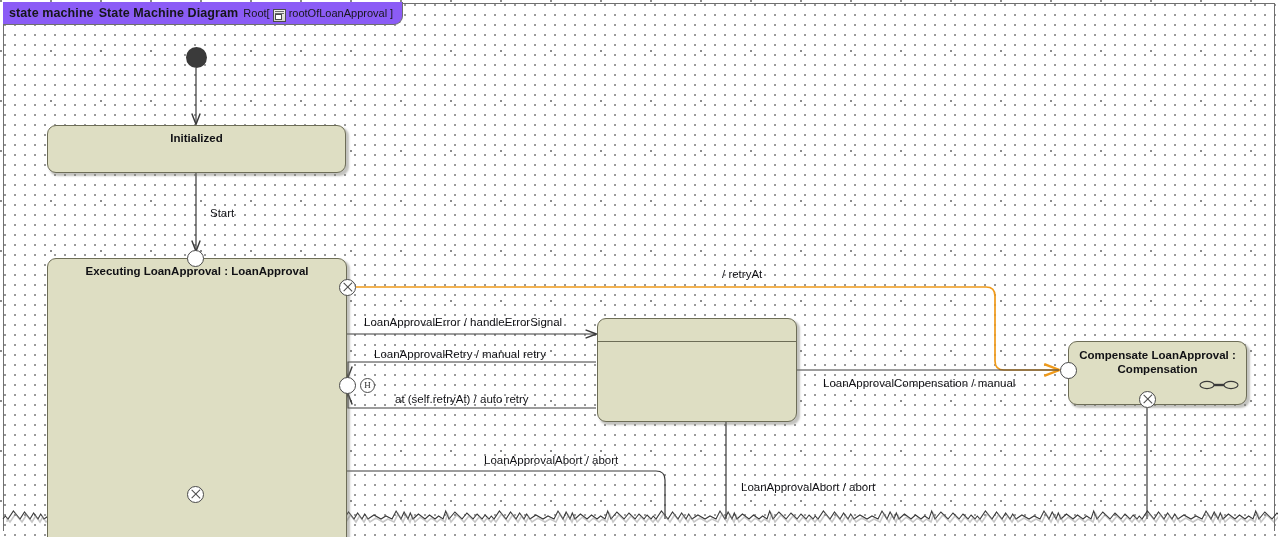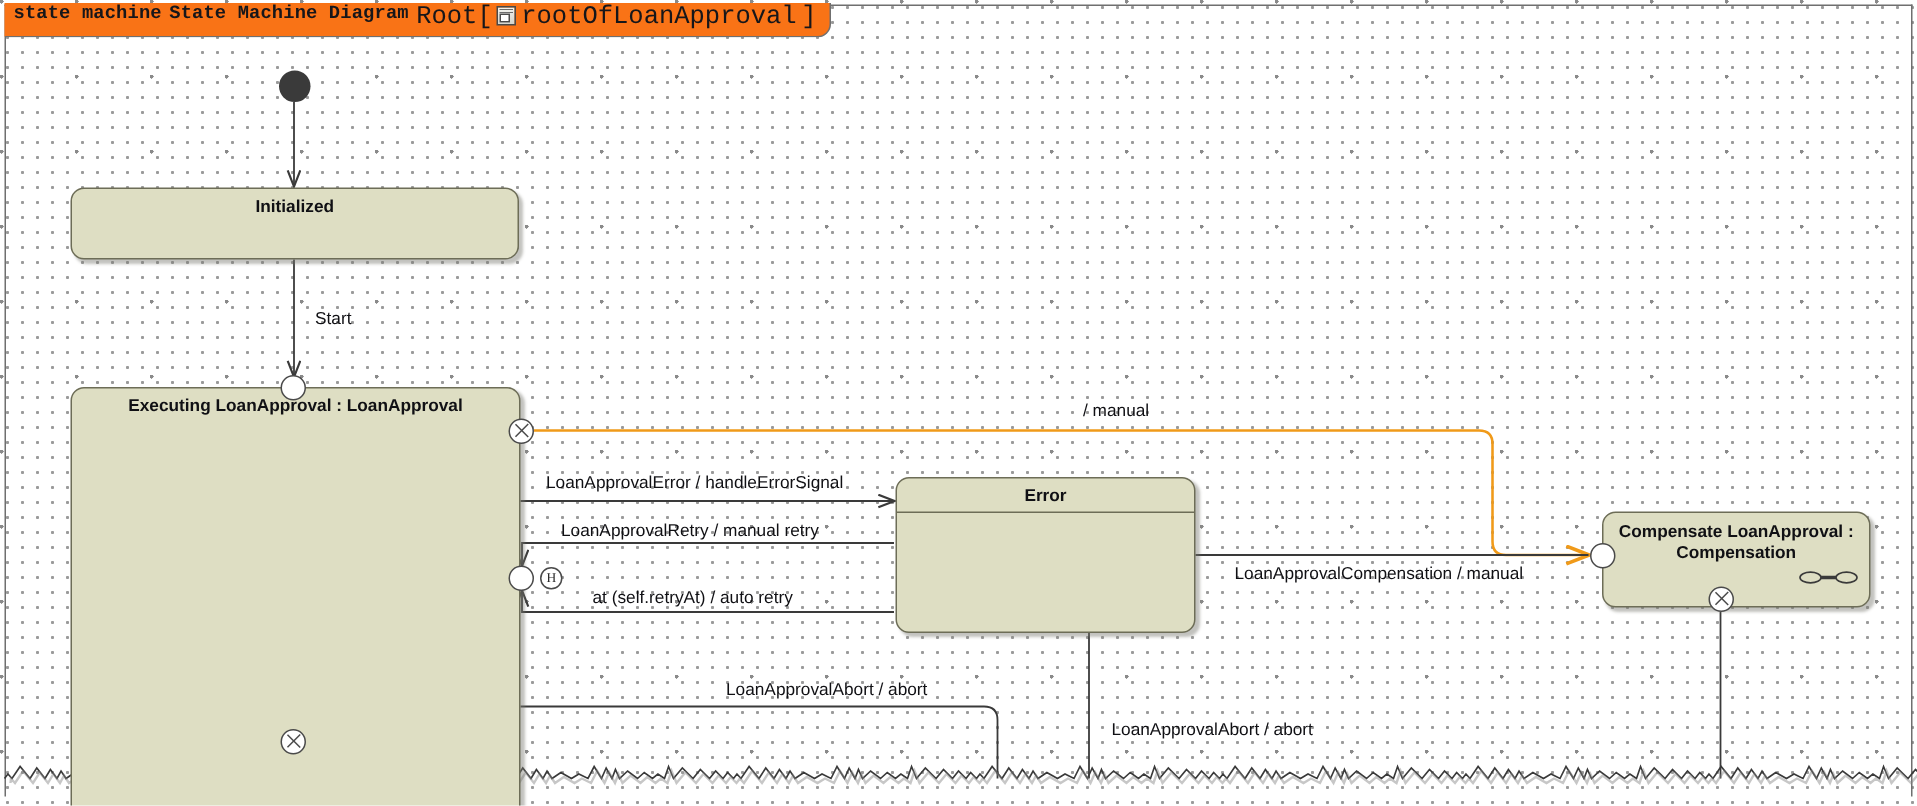--- a/index.html
+++ b/index.html
@@ -31,31 +31,30 @@
     background:transparent;
     z-index:1;
   }
   #frame-tab{
     position:absolute;left:3px;top:2px;
     height:22px;
     border:1px solid #6f6f6f;
     border-top:none;
     border-left:none;
     border-bottom-right-radius:9px;
-    background:#f97316;
-    display:flex;
+    background:#8b5cf6;
+    display:flex;align-items:center;
     padding:0 9px 0 6px;
     white-space:nowrap;
     z-index:6;
     font-size:12px;
     color:#16161a;
-    font-family:Liberation Mono, monospace;
   }
   .tab-bold{font-weight:bold;font-size:12.5px;letter-spacing:0.1px;}
-  .tab-norm{font-weight:normal;font-size:17px;}
+  .tab-norm{font-weight:normal;font-size:11px;}
   #sm-icon{
     display:inline-block;width:13px;height:13px;
     border:1px solid #4a4a4a;
     background:linear-gradient(#f2f2ee,#d5d5cc);
     margin:0 3px;position:relative;top:2px;
     box-sizing:border-box;
   }
   #sm-icon::before{
     content:"";position:absolute;left:1px;top:1px;right:1px;height:4px;
     background:repeating-linear-gradient(to bottom,#6b6b6b 0 1px,transparent 1px 2px);
@@ -187,21 +186,20 @@
 <div class="state" style="left:47px;top:125px;width:299px;height:48px;">
   <div class="state-title">Initialized</div>
 </div>
 
 <div class="state" style="left:47px;top:258px;width:300px;height:288px;">
   <div class="state-title">Executing LoanApproval : LoanApproval</div>
 
 </div>
 
 <div class="state" style="left:597px;top:318px;width:200px;height:104px;">
-  <div class="state-title">Error</div>
   <div class="divider" style="top:22px;"></div>
 </div>
 
 <div class="state" style="left:1068px;top:341px;width:179px;height:64px;">
   <div class="state-title" style="padding-top:6px;">Compensate LoanApproval :</div>
   <div class="state-title" style="padding-top:0;">Compensation</div>
   <svg class="conn-glyph" style="left:130px;top:36px;" width="40" height="14">
     <ellipse cx="8" cy="7" rx="7" ry="3.6" fill="none" stroke="#3a3a3a" stroke-width="1.1"></ellipse>
     <ellipse cx="32" cy="7" rx="7" ry="3.6" fill="none" stroke="#3a3a3a" stroke-width="1.1"></ellipse>
     <line x1="15" y1="7" x2="25" y2="7" stroke="#3a3a3a" stroke-width="2.4"></line>
@@ -210,19 +208,19 @@
 
 <div class="port" style="left:187px;top:250px;"></div>
 <div class="exit-port" style="left:339px;top:279px;"></div>
 <div class="port" style="left:339px;top:377px;"></div>
 <div class="hist" style="left:360px;top:378px;">H</div>
 <div class="exit-port" style="left:187px;top:486px;"></div>
 <div class="port" style="left:1060px;top:362px;"></div>
 <div class="exit-port" style="left:1139px;top:391px;"></div>
 
 <div class="lbl" style="left:210px;top:207px;">Start</div>
-<div class="lbl" style="left:722px;top:268px;">/ manual</div>
+<div class="lbl" style="left:722px;top:268px;">/ retryAt</div>
 <div class="lbl" style="left:364px;top:316px;">LoanApprovalError / handleErrorSignal</div>
 <div class="lbl" style="left:374px;top:348px;">LoanApprovalRetry / manual retry</div>
 <div class="lbl" style="left:395px;top:393px;">at (self.retryAt) / auto retry</div>
 <div class="lbl" style="left:823px;top:377px;">LoanApprovalCompensation / manual</div>
 <div class="lbl" style="left:484px;top:454px;">LoanApprovalAbort / abort</div>
 <div class="lbl" style="left:741px;top:481px;">LoanApprovalAbort / abort</div>
 
 </body></html>

